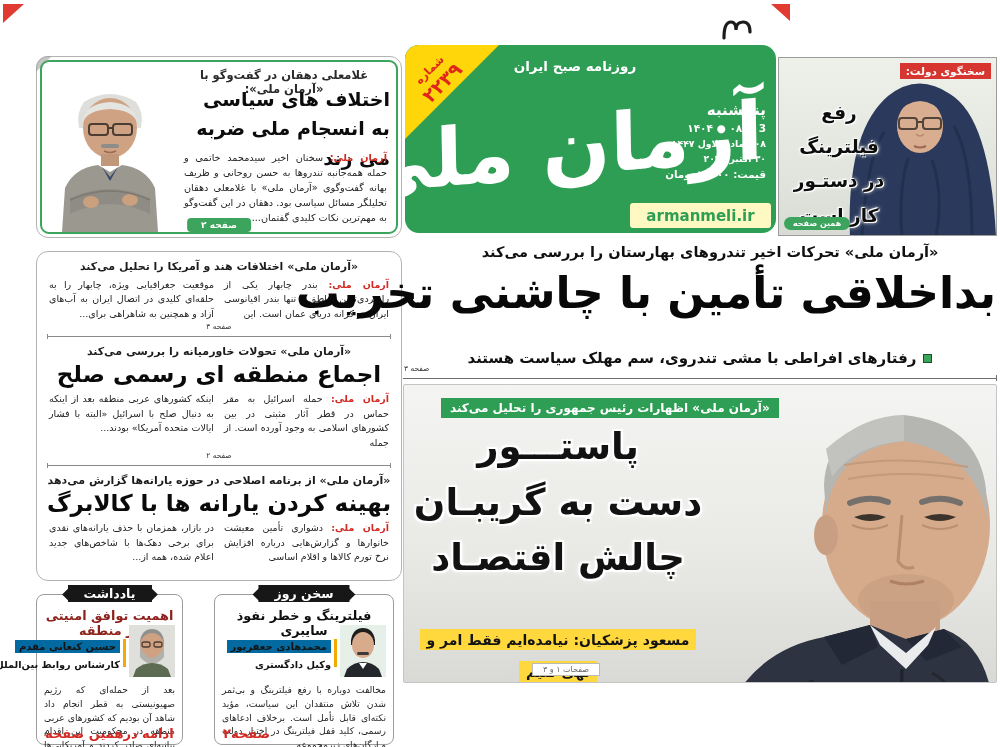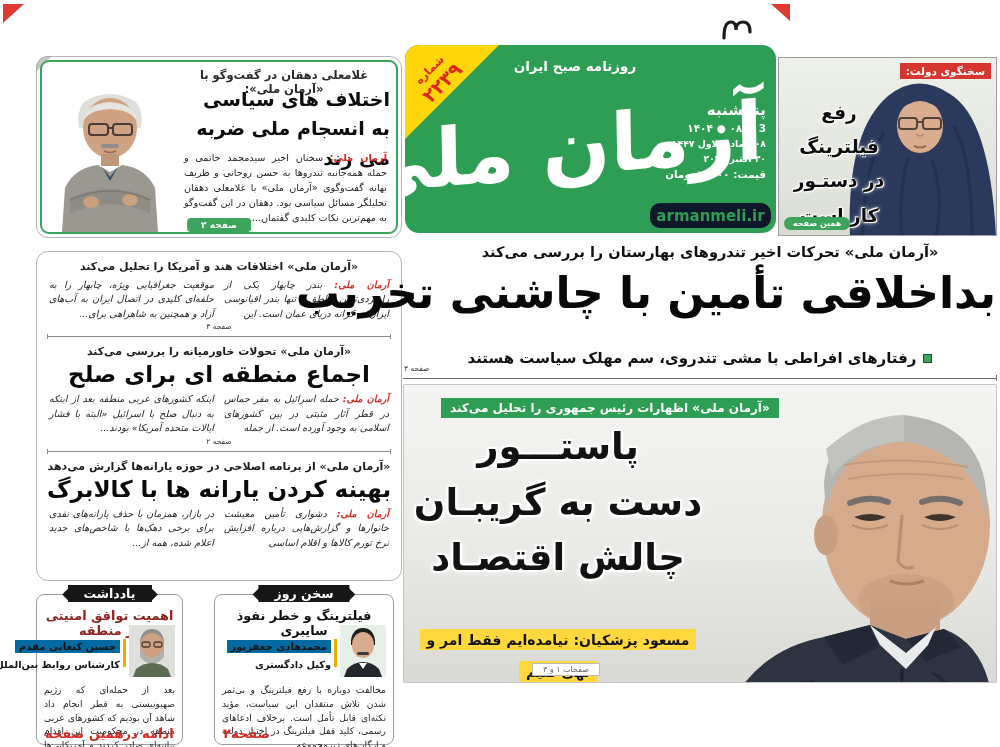--- a/index.html
+++ b/index.html
@@ -26,21 +26,21 @@
   .iv-photo { position:absolute; left:2px; bottom:0; width:132px; height:150px; }
   .badge-green { background:#3ca45c; color:#fff; font-size:9px; font-weight:700; padding:2px 14px; border-radius:4px; }
   .iv-badge { position:absolute; bottom:0; left:50%; transform:translateX(-50%); }
 
   
   .card-stack { left:36px; top:251px; width:366px; height:330px; border:1px solid #b3b3b3; border-radius:12px; background:#fff; overflow:hidden; }
   .st-block { padding-top:8px; }
   .st-kicker { text-align:center; font-size:11px; font-weight:700; color:#1c1c1c; }
   .st-headline { text-align:center; font-size:23px; font-weight:900; color:#0a0a0a; margin-top:3px; }
   .st-body { display:flex; gap:10px; padding:5px 12px 0; font-size:9.5px; line-height:1.52; text-align:justify; color:#222; }
-  .st-body > div { flex:1;font-style:italic; }
+  .st-body > div { flex:1; }
   .st-page { text-align:center; font-size:7.5px; color:#333; margin-top:1px; }
   .sep { position:relative; height:1px; background:#8a8a8a; margin:5px 10px 0; }
   .sep::before, .sep::after { content:''; position:absolute; width:1px; height:5px; background:#8a8a8a; top:-2px; }
   .sep::before { right:0; } .sep::after { left:0; top:-2px; }
 
   
   .mini-card { top:594px; height:151px; border:1px solid #9c9c9c; border-radius:8px; background:#fff; }
   .mini-note { left:36px; width:147px; }
   .mini-speech { left:214px; width:180px; }
   .mini-hdr { position:absolute; top:-10px; left:50%; transform:translateX(-50%); background:#171717; color:#fff; font-size:12.5px; font-weight:900; padding:1px 16px; white-space:nowrap; text-align:center; }
@@ -61,21 +61,21 @@
   .mh-issue { position:absolute; left:0px; top:16px; width:66px; transform:rotate(-45deg); text-align:center; color:#e0251b; line-height:1.15; }
   .mh-issue .lbl { font-size:11px; font-weight:800; display:block; }
   .mh-issue .num { font-size:19px; font-weight:900; display:block; }
   .mh-tagline { position:absolute; top:13px; left:80px; width:180px; text-align:center; color:#fff; font-size:13.5px; font-weight:800; }
   .mh-logo { position:absolute; left:0; right:66px; top:24px; bottom:4px; display:flex; align-items:center; justify-content:center; color:#fff; font-size:80px; font-weight:900; transform:rotate(-5deg) skewX(-4deg); letter-spacing:-3px; line-height:1; white-space:nowrap; }
   .mh-dates { position:absolute; right:10px; top:56px; width:126px; color:#fff; text-align:right; }
   .mh-dates .d1 { font-size:15px; font-weight:900; }
   .mh-dates .d2 { font-size:10.5px; font-weight:800; margin-top:3px; letter-spacing:1px; }
   .mh-dates .d3, .mh-dates .d4 { font-size:9.3px; font-weight:700; margin-top:4px; }
   .mh-dates .d5 { font-size:10.3px; font-weight:800; margin-top:4px; }
-  .mh-web { position:absolute; right:5px; bottom:5px; width:121px; height:25px; background:#0f172a; border-radius:10px; display:flex; align-items:center; justify-content:center; color:#2d9e54; font-size:15px; font-weight:800; direction:ltr; }
+  .mh-web { position:absolute; right:5px; bottom:5px; width:141px; height:25px; background:#fef9c3; border-radius:3px; display:flex; align-items:center; justify-content:center; color:#2d9e54; font-size:15px; font-weight:800; direction:ltr; }
   .tashdid { left:720px; top:16px; }
 
   
   .card-spokes { left:778px; top:57px; width:219px; height:179px; border:1px solid #9c9c9c; background:linear-gradient(180deg,#eef1ea 0%,#e0e4dc 70%,#d7dbd3 100%); overflow:hidden; }
   .sp-label { position:absolute; top:5px; right:5px; background:#d6362f; color:#fff; font-size:10.5px; font-weight:800; padding:2px 6px; }
   .sp-headline { position:absolute; top:38px; left:2px; width:116px; text-align:center; font-size:18.5px; font-weight:900; color:#0d0d0d; line-height:1.85;
                  text-shadow:0 0 3px #fff,0 0 5px #fff,1px 1px 0 #fff,-1px -1px 0 #fff; }
   .sp-badge { position:absolute; bottom:5px; left:5px; background:#3ca45c; color:#fff; font-size:8px; font-weight:700; padding:2px 9px; border-radius:9px; }
   .sp-photo { position:absolute; right:-6px; top:4px; width:170px; height:175px; }
 
@@ -186,21 +186,21 @@
       <div class="st-body">
         <div><span class="lead-red">آرمان ملی:</span><span> بندر چابهار یکی از راهبردی‌ترین مناطق و تنها بندر اقیانوسی ایران در کرانه دریای عمان است. این</span></div>
         <div>موقعیت جغرافیایی ویژه، چابهار را به حلقه‌ای کلیدی در اتصال ایران به آب‌های آزاد و همچنین به شاهراهی برای...</div>
       </div>
       <div class="st-page">صفحه ۳</div>
       <div class="sep"></div>
     </div>
 
     <div class="st-block">
       <div class="st-kicker">«آرمان ملی» تحولات خاورمیانه را بررسی می‌کند</div>
-      <div class="st-headline">اجماع منطقه ای برای صلح</div>
+      <div class="st-headline">اجماع منطقه ای رسمی صلح</div>
       <div class="st-body">
         <div><span class="lead-red">آرمان ملی:</span><span> حمله اسرائیل به مقر حماس در قطر آثار مثبتی در بین کشورهای اسلامی به وجود آورده است. از جمله</span></div>
         <div>اینکه کشورهای عربی منطقه بعد از اینکه به دنبال صلح با اسرائیل «البته با فشار ایالات متحده آمریکا» بودند...</div>
       </div>
       <div class="st-page">صفحه ۲</div>
       <div class="sep"></div>
     </div>
 
     <div class="st-block">
       <div class="st-kicker">«آرمان ملی» از برنامه اصلاحی در حوزه یارانه‌ها گزارش می‌دهد</div>

